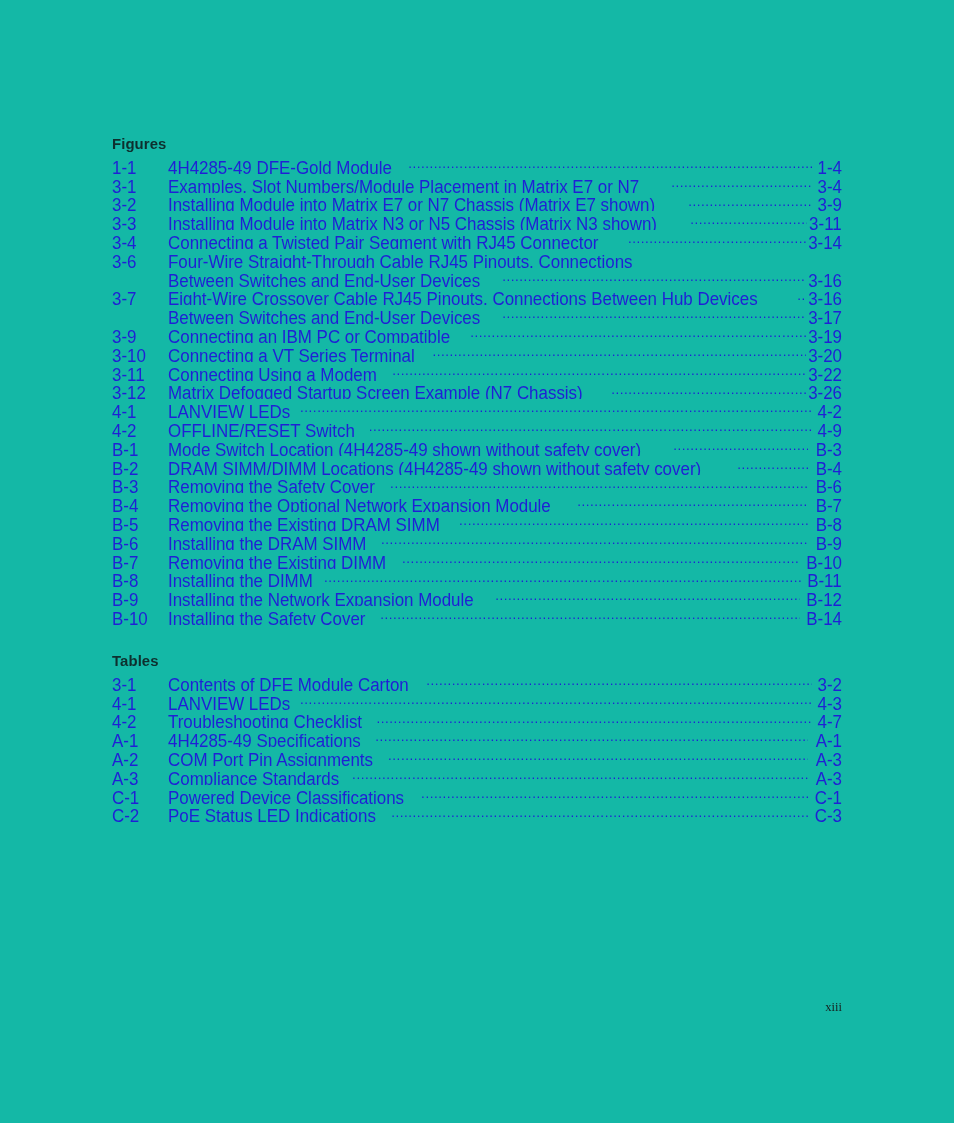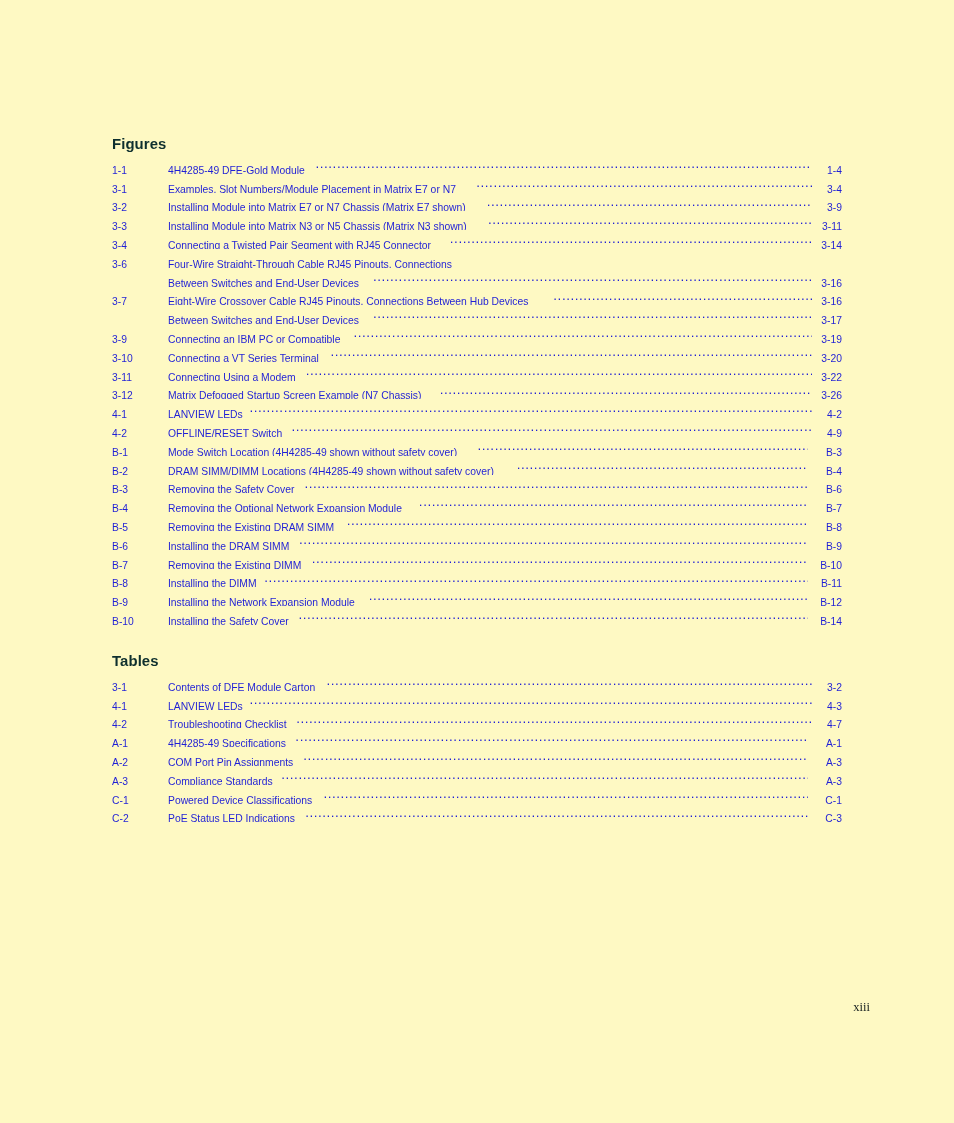--- a/index.html
+++ b/index.html
@@ -13,21 +13,21 @@
     position: relative;
     font-family: "Liberation Sans", sans-serif;
     -webkit-font-smoothing: antialiased;
   }
 
   #page {
     position: absolute;
     left: 0; top: 0;
     width: 954px;
     height: 1123px;
-    background: #fef9c3;
+    background: #14b8a6;
     overflow: hidden;
   }
 
   .content {
     position: absolute;
     left: 112px;
     top: 134px;
     width: 730px;
   }
 
@@ -59,21 +59,21 @@
   .toc-entry {
     display: block;
   }
 
   .toc-line {
     display: flex;
     align-items: baseline;
     width: 730px;
     height: 18.8px;
     color: #1f1fd6;
-    font-size: 11px;
+    font-size: 18px;
     line-height: 18.8px;
     white-space: nowrap;
     overflow: hidden;
   }
 
   .toc-num {
     flex: 0 0 auto;
     width: 56px;
     color: #1f1fd6;
     transform: scaleX(0.94);
@@ -138,21 +138,20 @@
   
   .footer {
     position: absolute;
     left: 0;
     top: 1000px;
     width: 842px;
     text-align: right;
     font-size: 12.5px;
     color: #17201f;
     font-family: "Liberation Serif", serif;
-    padding-left: 28px;
   }
 </style>
 </head>
 <body>
 
 <div id="page">
 
   <div class="content">
 
     <h2 class="section-heading">Figures</h2>

